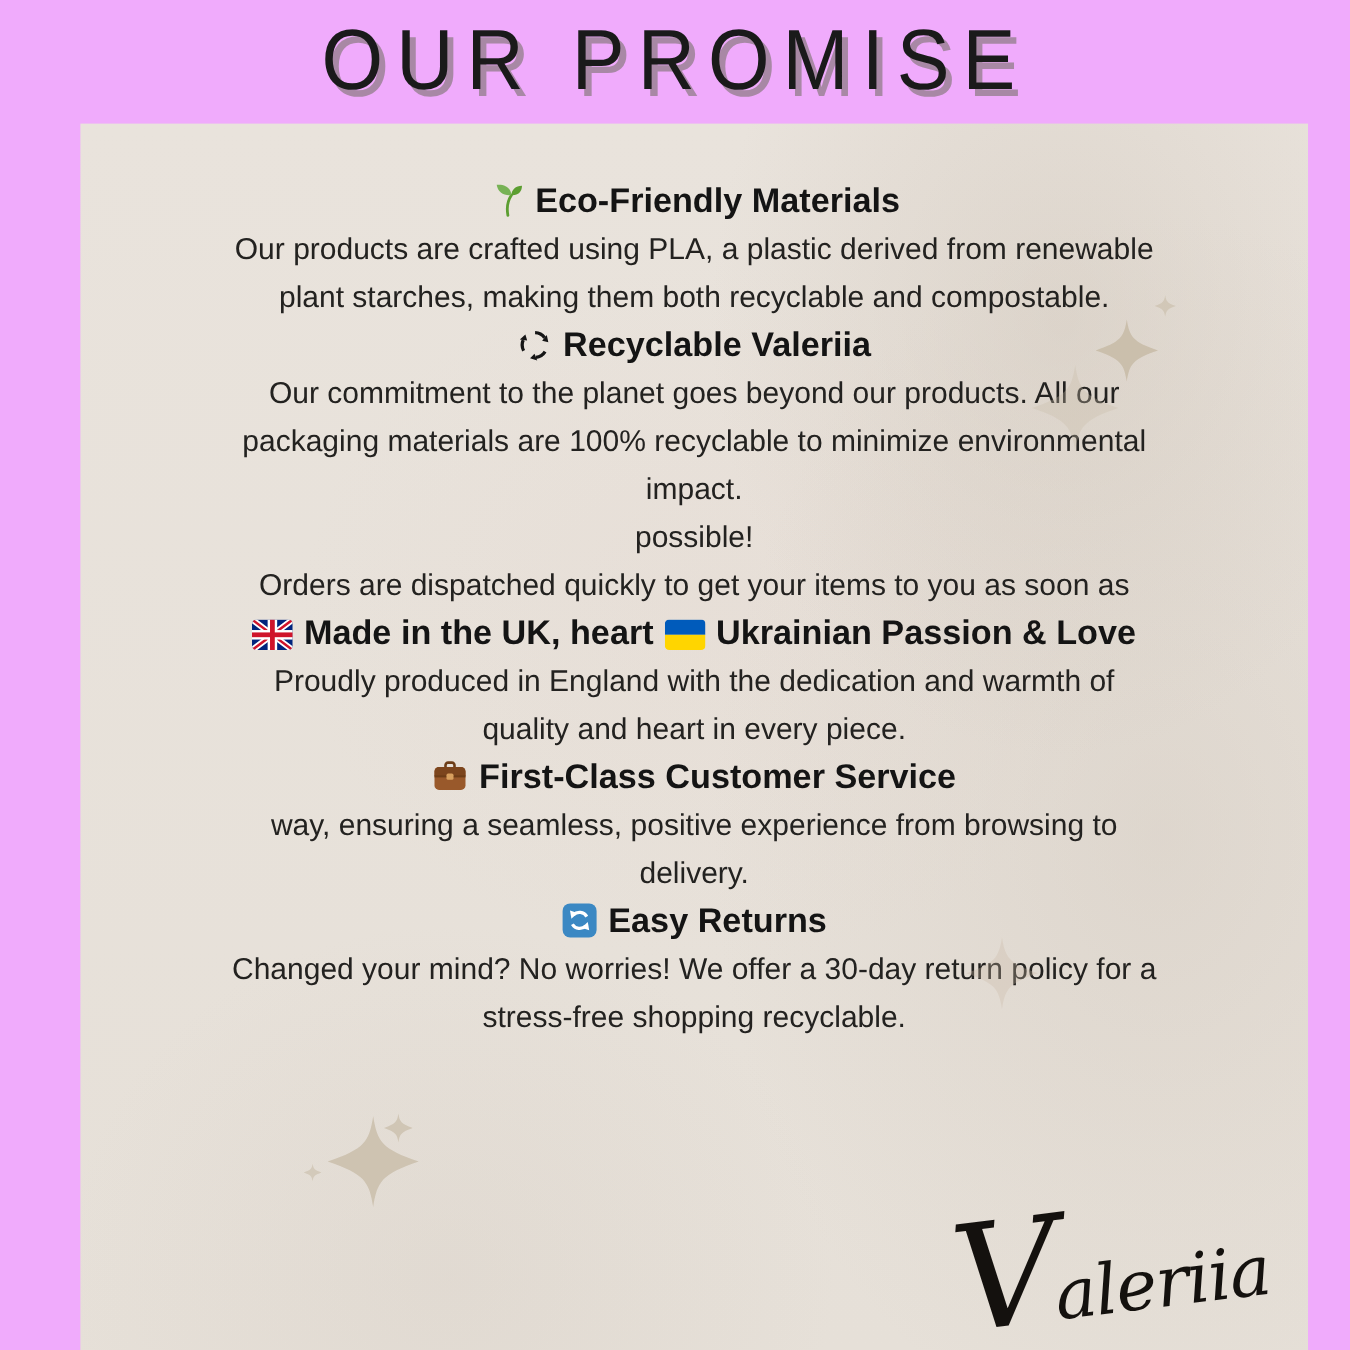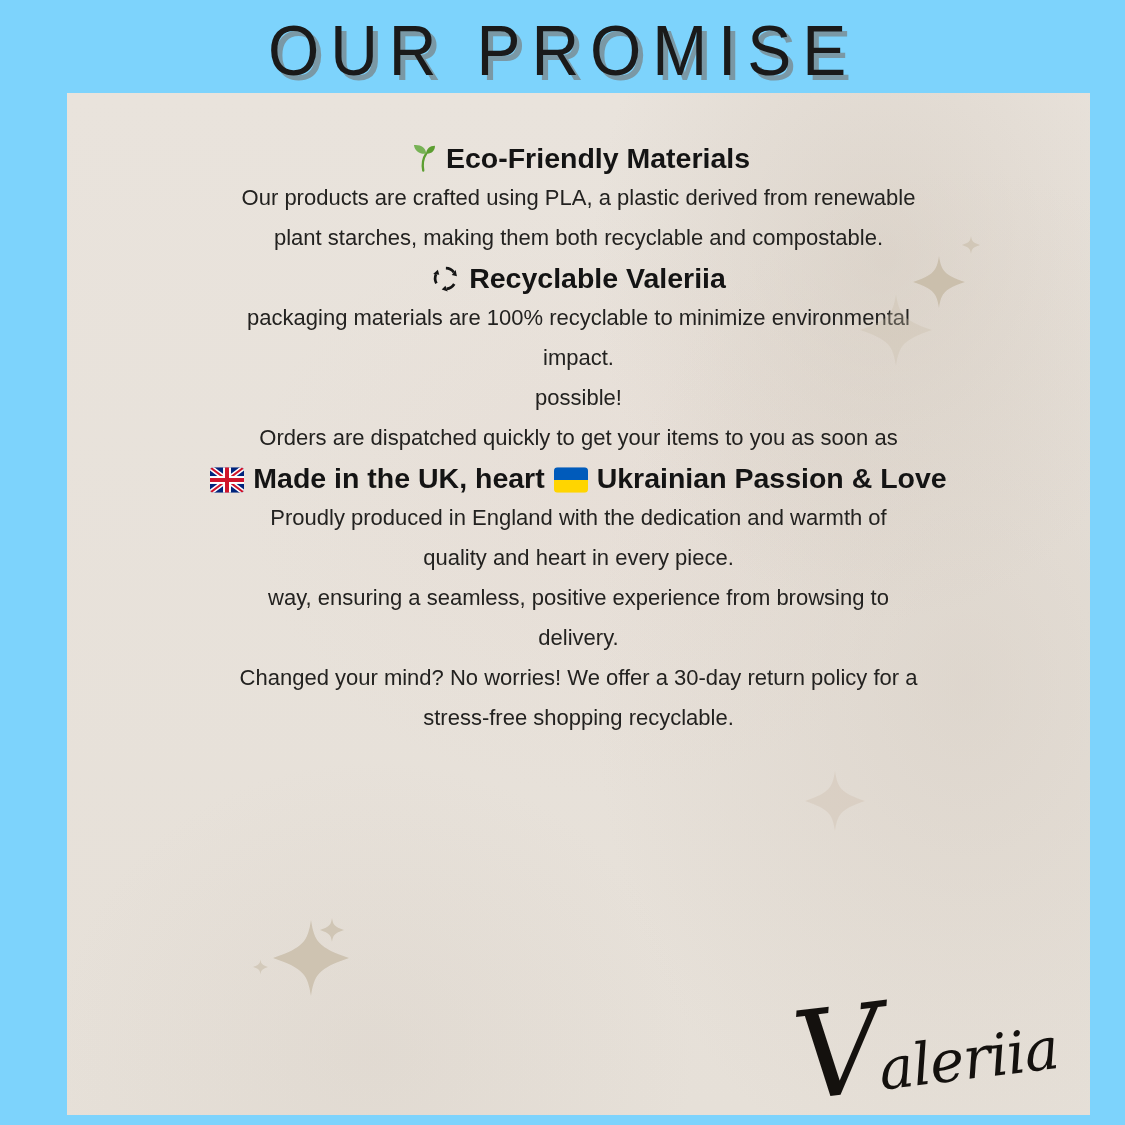--- a/index.html
+++ b/index.html
@@ -2,41 +2,41 @@
 <html><head>
 <meta charset="utf-8">
 <style>
   html,body{margin:0;padding:0;}
   body{
     width:1125px;height:1125px;
     font-family:"Liberation Sans","DejaVu Sans",sans-serif;
     background:#f1efe8;
     overflow:hidden;
   }
-  .canvas{position:relative;width:1125px;height:1125px;background:#7dd3fc;}
+  .canvas{position:relative;width:1125px;height:1125px;background:#f0abfc;}
 
   
   .page-title{
     position:absolute;top:0;left:0;right:0;
     margin:0;padding-top:8px;
     text-align:center;
     font-size:66px;
     font-weight:400;
     letter-spacing:0.165em;
     color:#1a1a1a;
     transform:scaleY(1.08);
     transform-origin:top center;
     text-shadow:5px 5px 0 rgba(120,114,106,0.6);
     white-space:nowrap;
   }
 
   
   .panel{
     position:absolute;
-    left:67px;top:93px;width:1023px;height:1022px;
+    left:67px;top:103px;width:1023px;height:1022px;
     box-sizing:border-box;
     padding:45px 24px 16px;
     background:
       radial-gradient(420px 520px at 80% 16%, rgba(196,184,170,0.32), transparent 70%),
       radial-gradient(520px 720px at 88% 58%, rgba(200,189,177,0.30), transparent 72%),
       radial-gradient(460px 420px at 30% 94%, rgba(206,196,186,0.22), transparent 70%),
       radial-gradient(500px 420px at 52% 40%, rgba(226,206,198,0.16), transparent 70%),
       linear-gradient(#e9e3dc,#e6e0d8);
   }
 
@@ -47,21 +47,21 @@
     font-weight:700;font-size:28.5px;color:#141414;
     white-space:nowrap;
   }
   .heading .icon{
     display:inline-block;vertical-align:-5px;margin:0 9px;line-height:0;
   }
   .heading .icon:first-child{margin-left:0;}
   .heading .htext{vertical-align:baseline;}
   .line{
     height:40px;line-height:40px;
-    font-size:22px;font-weight:400;color:#232220;
+    font-size:25px;font-weight:400;color:#232220;
     white-space:nowrap;
   }
 
   
   .sparkle{position:absolute;line-height:0;pointer-events:none;}
   .sparkle svg{display:block;}
   .sp-big-left   {left:206px;top:824px;color:#cdc2b0;opacity:.95;}
   .sp-small-left {left:253px;top:824px;color:#cdc2b0;opacity:.85;}
   .sp-tiny-left  {left:186px;top:866px;color:#cdc2b0;opacity:.7;}
   .sp-top-right  {left:846px;top:160px;color:#c9bda9;opacity:.9;}
@@ -147,20 +147,21 @@
                 <g transform="rotate(120 18 18)">
                   <path d="M18.5 5.2 A12.8 12.8 0 0 1 28.4 10.4" fill="none" stroke="#151515" stroke-width="3.4"></path>
                   <path d="M32.2 15.2 L25.8 13.6 L30.6 7.6 Z" fill="#151515"></path>
                 </g>
                 <g transform="rotate(240 18 18)">
                   <path d="M18.5 5.2 A12.8 12.8 0 0 1 28.4 10.4" fill="none" stroke="#151515" stroke-width="3.4"></path>
                   <path d="M32.2 15.2 L25.8 13.6 L30.6 7.6 Z" fill="#151515"></path>
                 </g>
               </g>
             </svg></span><span class="htext">Recyclable Valeriia</span></div>
+        <div class="line">Our commitment to the planet goes beyond our products. All our</div>
         <div class="line">packaging materials are 100% recyclable to minimize environmental</div>
         <div class="line">impact.</div>
         <div class="line">possible!</div>
         <div class="line">Orders are dispatched quickly to get your items to you as soon as</div>
         <div class="heading"><span class="icon"><svg width="34" height="26" viewBox="0 0 36 27">
               <defs>
                 <clipPath id="ukclip">
                   <rect width="36" height="27" rx="4"></rect>
                 </clipPath>
               </defs>
@@ -179,21 +180,35 @@
                   <rect width="36" height="27" rx="4"></rect>
                 </clipPath>
               </defs>
               <g clip-path="url(#uaclip)">
                 <rect width="36" height="13.5" fill="#005bbb"></rect>
                 <rect y="13.5" width="36" height="13.5" fill="#ffd500"></rect>
               </g>
             </svg></span><span class="htext">Ukrainian Passion &amp; Love</span></div>
         <div class="line">Proudly produced in England with the dedication and warmth of</div>
         <div class="line">quality and heart in every piece.</div>
+        <div class="heading"><span class="icon"><svg width="30" height="30" viewBox="0 0 36 36">
+              <path d="M13.5 9.5 V6.8 a2.6 2.6 0 0 1 2.6 -2.6 h3.8 a2.6 2.6 0 0 1 2.6 2.6 V9.5" fill="none" stroke="#6d3d17" stroke-width="2.6"></path>
+              <rect x="2.5" y="8.5" width="31" height="23" rx="4.5" fill="#99592b"></rect>
+              <path d="M2.5 13 a4.5 4.5 0 0 1 4.5 -4.5 h22 a4.5 4.5 0 0 1 4.5 4.5 v4.5 H2.5 Z" fill="#7c451d"></path>
+              <rect x="2.5" y="17" width="31" height="2" fill="#6d3d17"></rect>
+              <rect x="14.5" y="15.2" width="7" height="6.2" rx="1.6" fill="#d8a05e"></rect>
+            </svg></span><span class="htext">First-Class Customer Service</span></div>
         <div class="line">way, ensuring a seamless, positive experience from browsing to</div>
         <div class="line">delivery.</div>
+        <div class="heading"><span class="icon"><svg width="30" height="30" viewBox="0 0 36 36">
+              <rect x="1" y="1" width="34" height="34" rx="7.5" fill="#3b88c3"></rect>
+              <path d="M25.2 14.2 A8.4 8.4 0 0 0 11.8 12.6" fill="none" stroke="#fff" stroke-width="3.2"></path>
+              <path d="M8.4 8.2 L16 10.6 L9.8 16.4 Z" fill="#fff"></path>
+              <path d="M10.8 21.8 A8.4 8.4 0 0 0 24.2 23.4" fill="none" stroke="#fff" stroke-width="3.2"></path>
+              <path d="M27.6 27.8 L20 25.4 L26.2 19.6 Z" fill="#fff"></path>
+            </svg></span><span class="htext">Easy Returns</span></div>
         <div class="line">Changed your mind? No worries! We offer a 30-day return policy for a</div>
         <div class="line">stress-free shopping recyclable.</div>
       </div>
 
     <div class="signature">Valeriia</div>
   </div>
 </div>
 
 </body></html>

